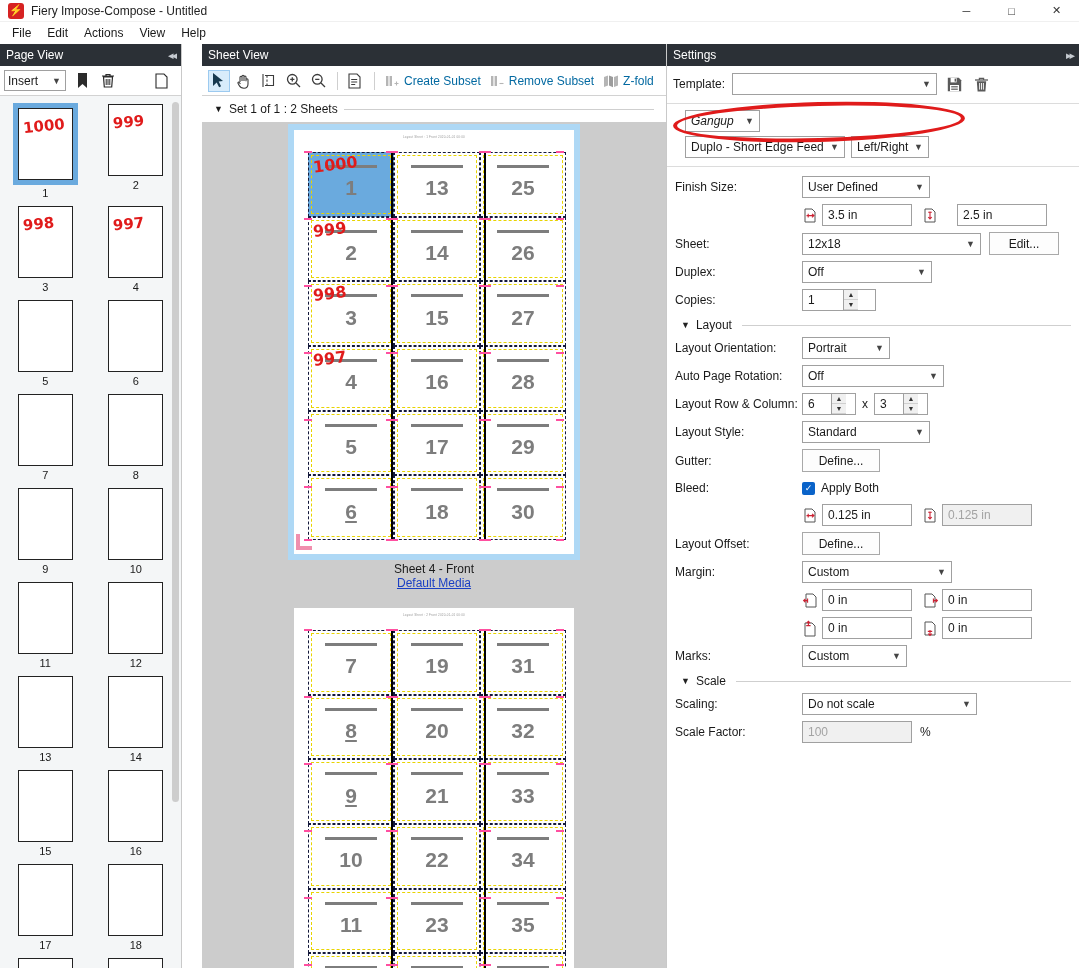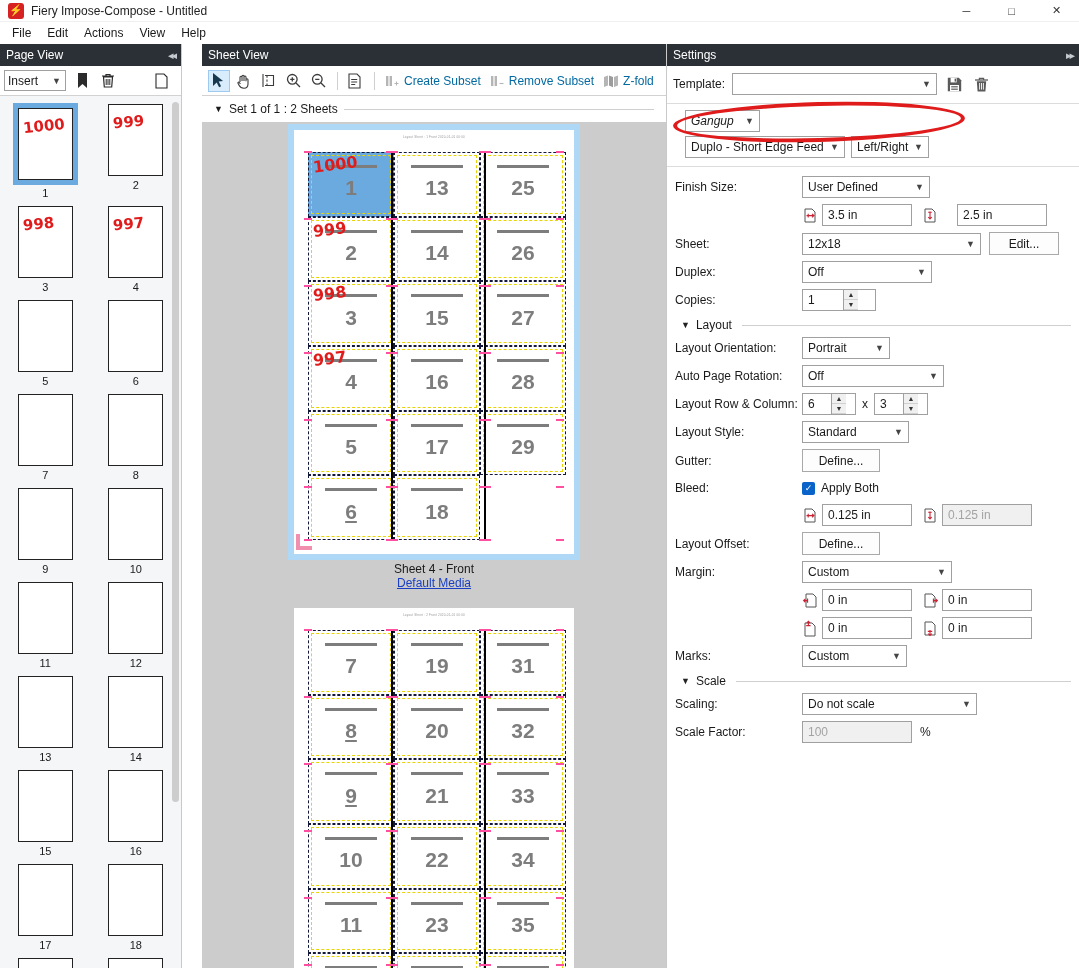--- a/index.html
+++ b/index.html
@@ -414,20 +414,24 @@
                 <span class="pnum">29</span>
               </div>
               <div class="cell">
                 <span class="bar"></span>
                 <span class="pnum ul">6</span>
               </div>
               <div class="cell">
                 <span class="bar"></span>
                 <span class="pnum">18</span>
               </div>
+              <div class="cell">
+                <span class="bar"></span>
+                <span class="pnum">30</span>
+              </div>
             </div>
             <div class="vsep" style="left: 97px; top: 22px; bottom: 14px;"></div>
             <div class="vsep" style="left: 190px; top: 22px; bottom: 14px;"></div>
             <div class="cmark" style="left: 10px; top: 21px; width: 8px; height: 2px;"></div>
             <div class="cmark" style="left: 92px; top: 21px; width: 8px; height: 2px;"></div>
             <div class="cmark" style="left: 96px; top: 21px; width: 8px; height: 2px;"></div>
             <div class="cmark" style="left: 185px; top: 21px; width: 8px; height: 2px;"></div>
             <div class="cmark" style="left: 189px; top: 21px; width: 8px; height: 2px;"></div>
             <div class="cmark" style="left: 262px; top: 21px; width: 8px; height: 2px;"></div>
             <div class="cmark" style="left: 10px; top: 88px; width: 8px; height: 2px;"></div>
@@ -727,21 +731,21 @@
           <span class="val" style="width:28px">3</span>
           <span class="arrows">
             <i>▲</i>
             <i>▼</i>
           </span>
         </div>
       </div>
 
       <div class="frow">
         <span class="lbl">Layout Style:</span>
-        <div class="dd" style="width:107px">
+        <div class="dd" style="width:128px">
           <span>Standard</span>
           <span class="cv">▼</span>
         </div>
       </div>
 
       <div class="frow">
         <span class="lbl">Gutter:</span>
         <div class="btn" style="width:78px">Define...</div>
       </div>
 

